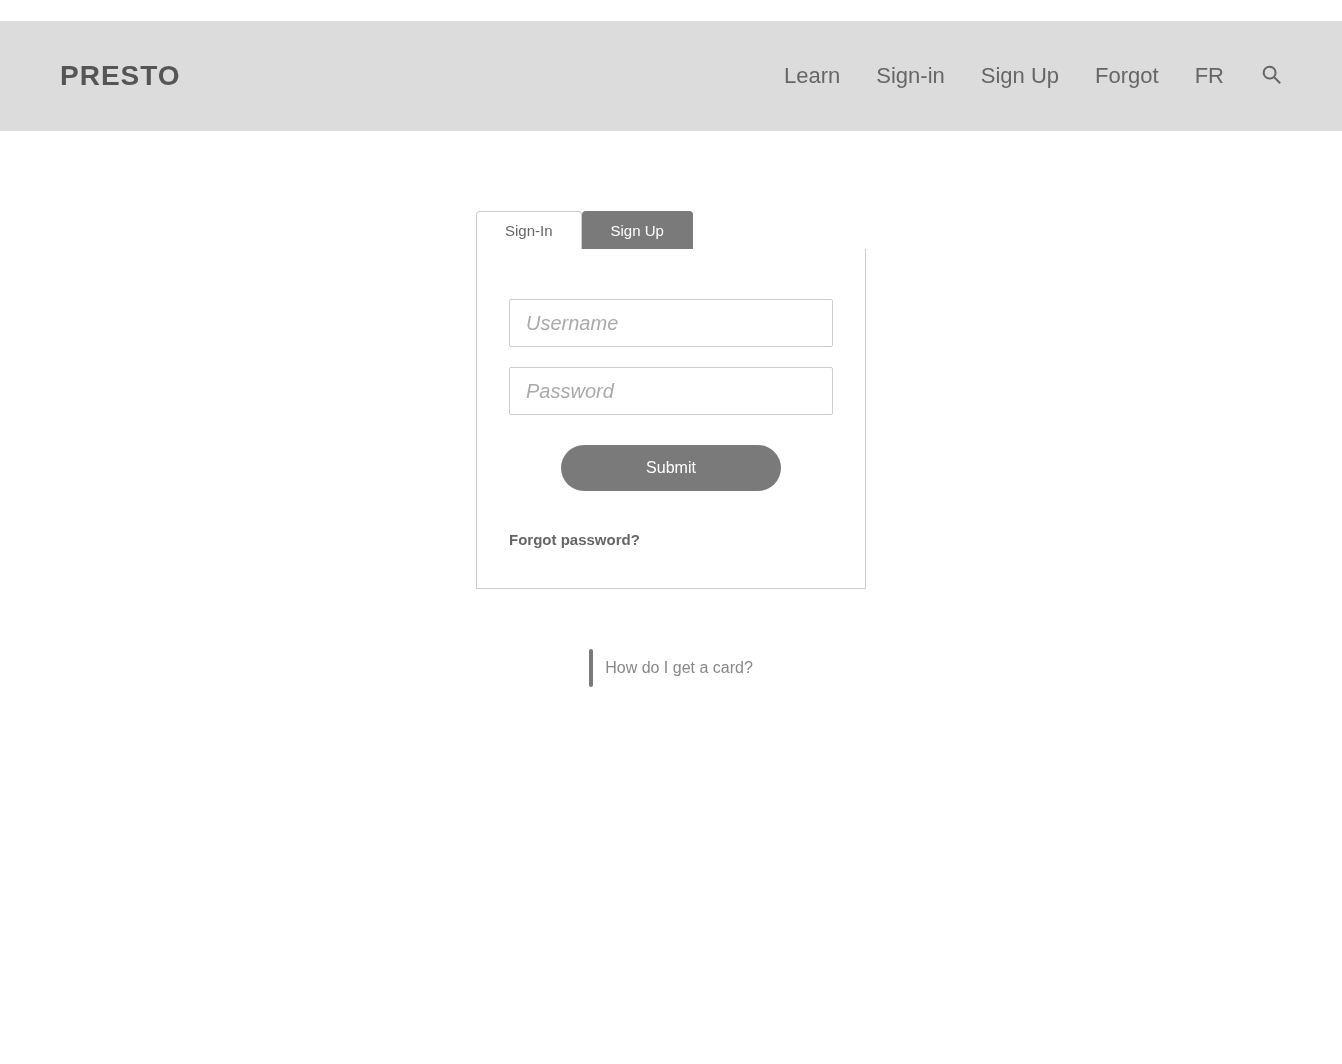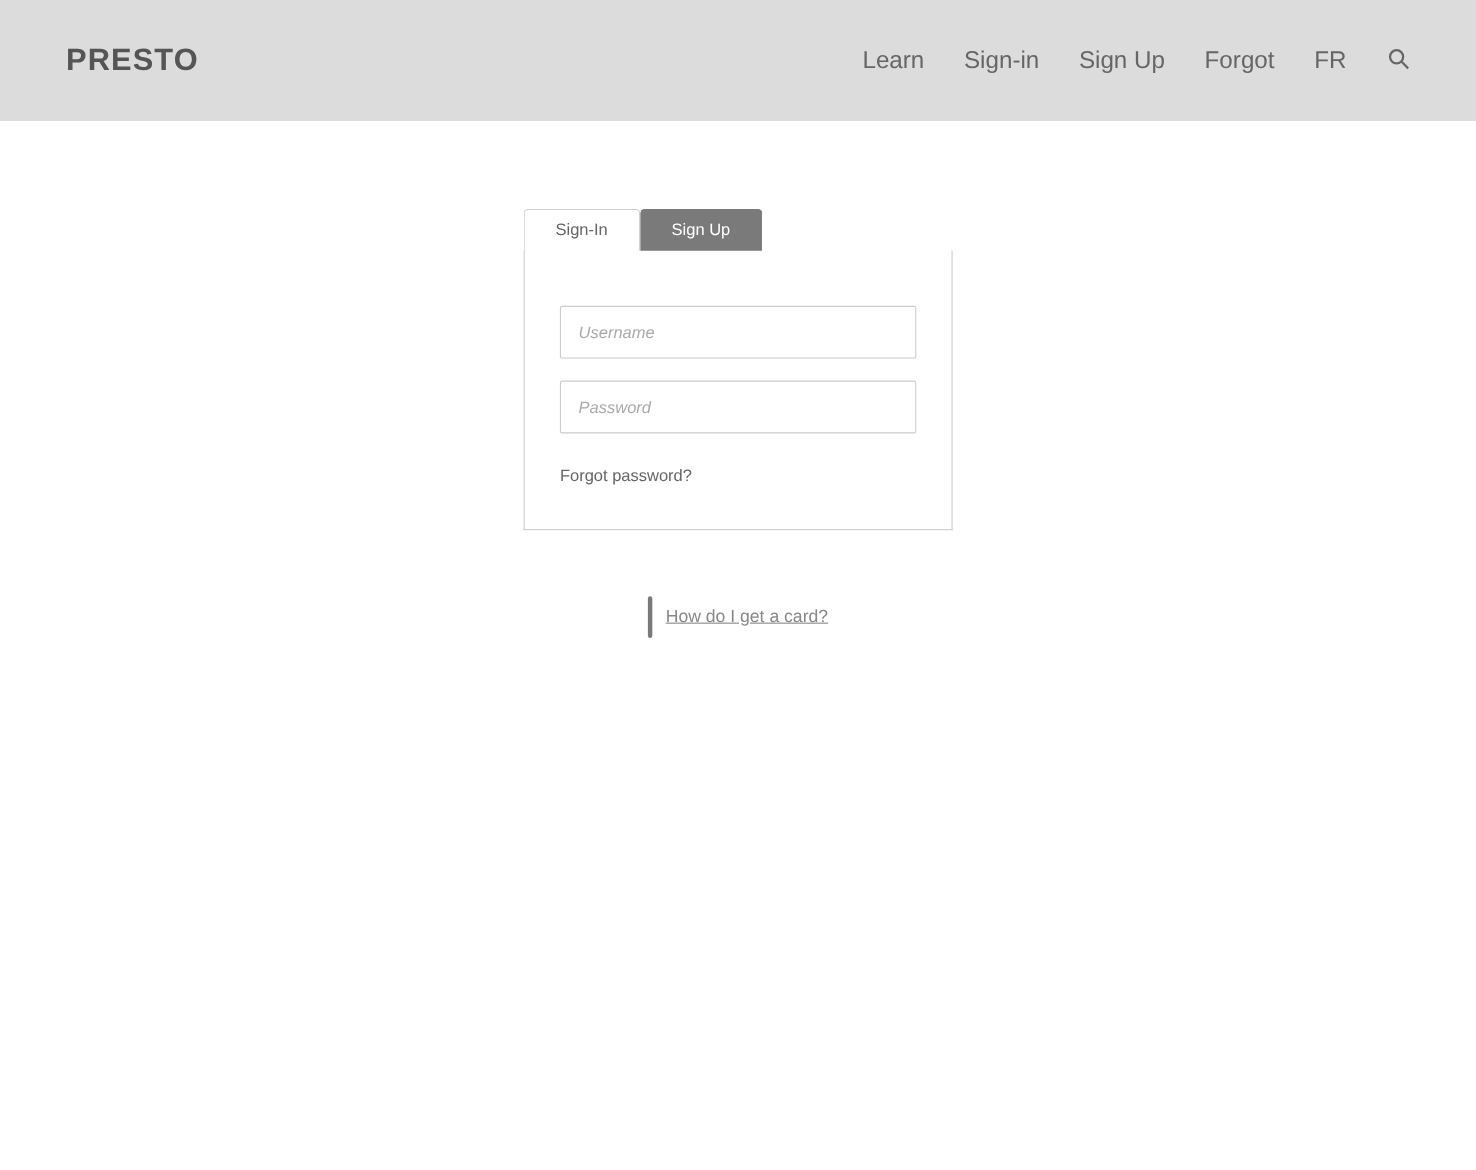--- a/index.html
+++ b/index.html
@@ -16,20 +16,21 @@
     }
 
     
     header {
       background-color: #dcdcdc;
       height: 110px;
       display: flex;
       align-items: center;
       padding: 0 60px;
       justify-content: space-between;
+      margin-top: 21px;
     }
 
     .logo {
       font-size: 28px;
       font-weight: 900;
       color: #555555;
       letter-spacing: 1px;
     }
 
     nav {
@@ -110,21 +111,21 @@
       align-items: center;
       gap: 0;
     }
 
     .form-card input {
       width: 100%;
       height: 48px;
       border: 1px solid #cccccc;
       border-radius: 2px;
       padding: 0 16px;
-      font-size: 15px;
+      font-size: 20px;
       color: #999999;
       outline: none;
       margin-bottom: 20px;
       background: #ffffff;
     }
 
     .form-card input::placeholder {
       color: #aaaaaa;
       font-style: italic;
     }
@@ -138,21 +139,21 @@
       border-radius: 30px;
       font-size: 16px;
       cursor: pointer;
       margin-top: 10px;
       margin-bottom: 30px;
     }
 
     .forgot-password {
       align-self: flex-start;
       font-size: 15px;
-      font-weight: normal;
+      font-weight: bold;
       color: #666666;
       cursor: pointer;
       margin-top: 10px;
     }
 
     
     .bottom-section {
       margin-top: 60px;
       display: flex;
       align-items: center;
@@ -162,21 +163,20 @@
     .vertical-bar {
       width: 4px;
       height: 38px;
       background-color: #7a7a7a;
       border-radius: 2px;
     }
 
     .how-to-get-card {
       font-size: 16px;
       color: #888888;
-      text-decoration: underline;
     }
 
     .spacer {
       height: 60px;
     }
   </style>
 </head>
 <body>
 
 <header>
@@ -200,20 +200,21 @@
   <div class="card-container">
 
     <div class="tabs">
       <div class="tab inactive">Sign-In</div>
       <div class="tab active">Sign Up</div>
     </div>
 
     <div class="form-card">
       <input type="text" placeholder="Username" style="">
       <input type="password" placeholder="Password" style="">
+      <button class="submit-btn">Submit</button>
       <span class="forgot-password">Forgot password?</span>
     </div>
   </div>
 
   <div class="bottom-section">
     <div class="vertical-bar"></div>
     <span class="how-to-get-card">How do I get a card?</span>
   </div>
 
   <div class="spacer"></div>

